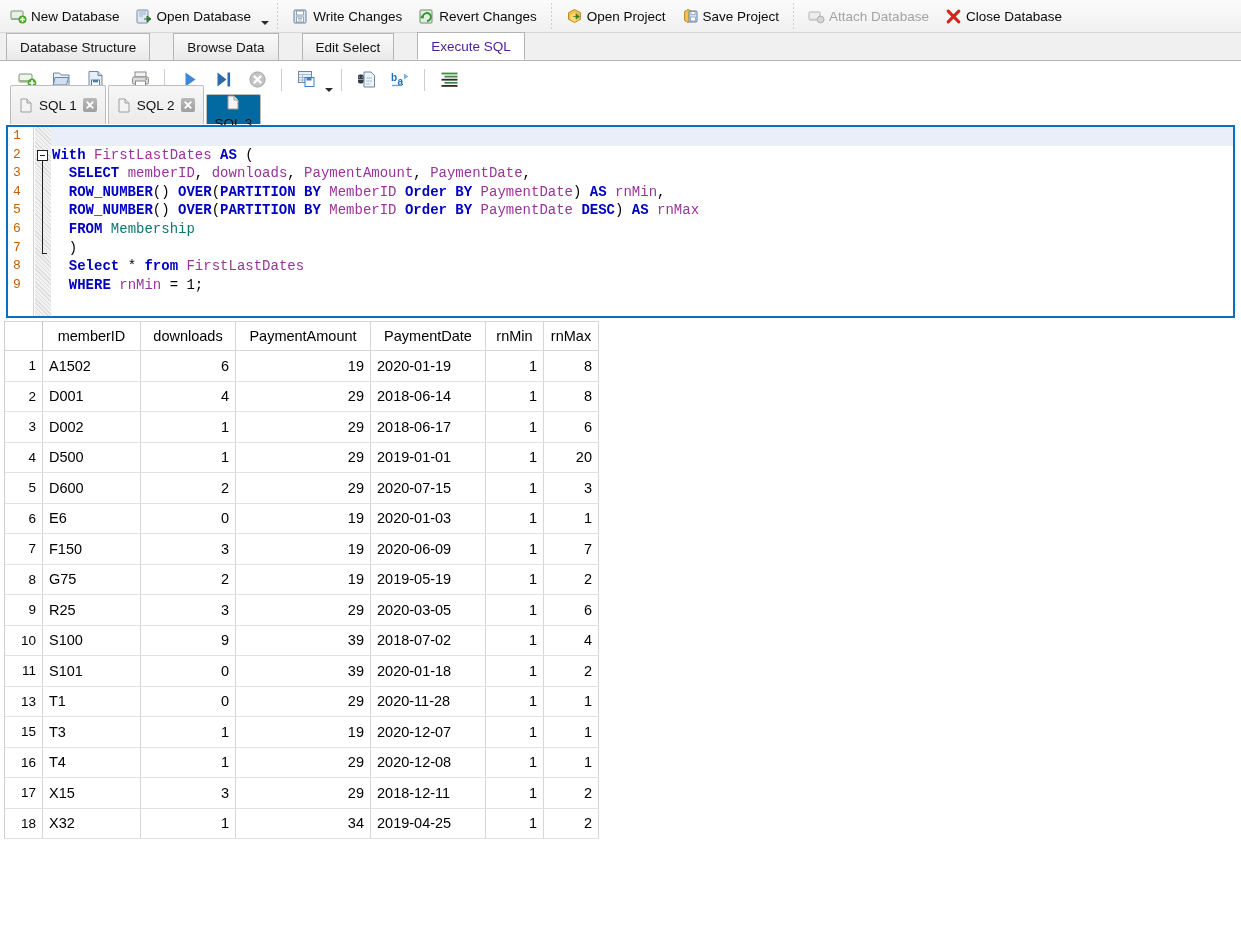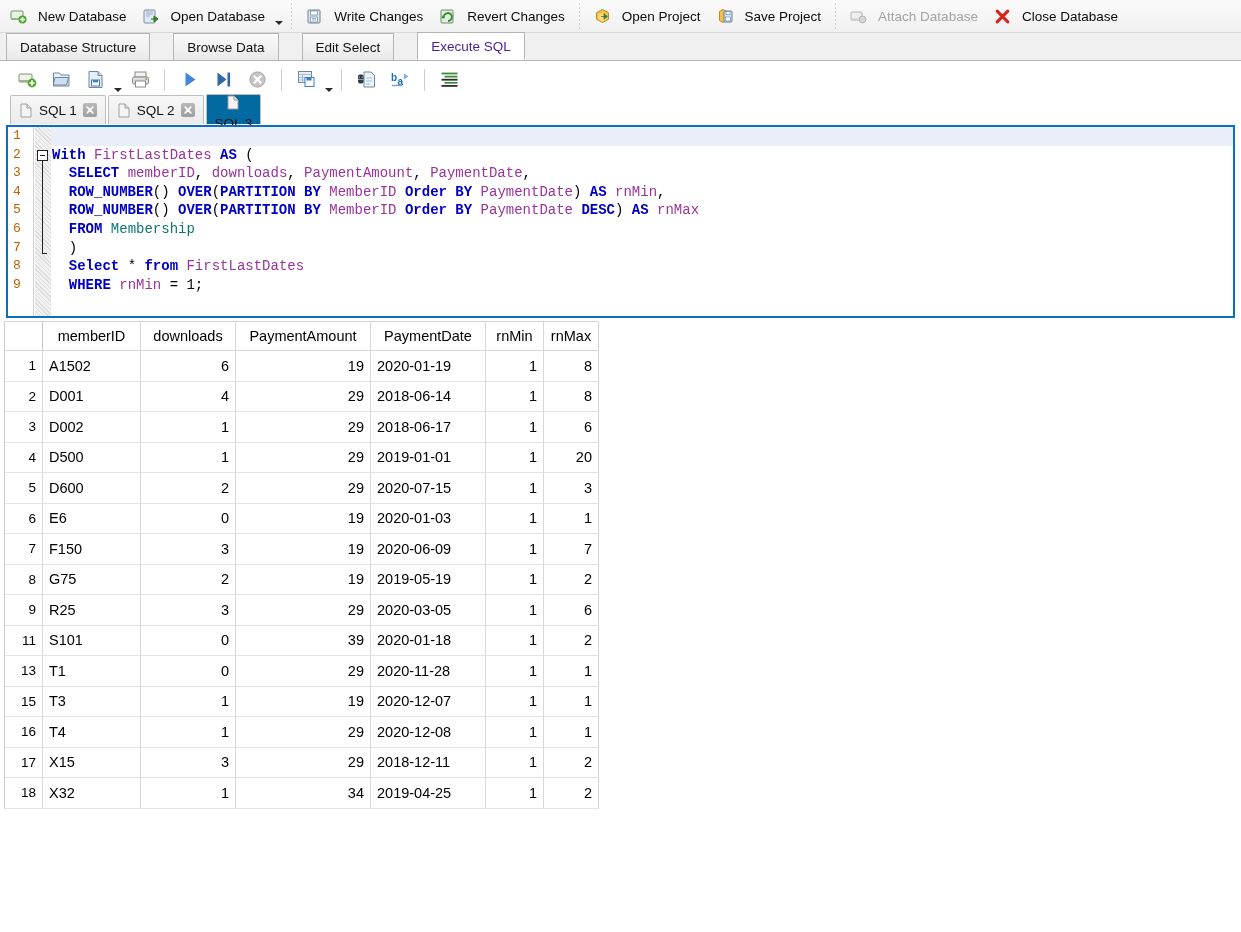--- a/index.html
+++ b/index.html
@@ -12,21 +12,21 @@
   }
   
   .main-toolbar{
     height:33px;width:1241px;box-sizing:border-box;
     background:linear-gradient(#fbfbfb,#f0f0f0);
     border-bottom:1px solid #d6d6d6;
     display:flex;align-items:center;
     padding:0 2px;
   }
   .tb-btn{
-    display:flex;align-items:center;gap:11px;
+    display:flex;align-items:center;gap:4px;
     height:28px;padding:0 7px;box-sizing:border-box;
     white-space:nowrap;font-size:13.5px;color:#0a0a0a;
     border:1px solid transparent;border-radius:2px;
     cursor:default;
   }
   .tb-btn.disabled{color:#a3a3a3;}
   .tb-split{
     display:flex;align-items:center;
   }
   .tb-caret{
@@ -83,21 +83,21 @@
   
   .sqltabs{
     height:27px;width:1241px;box-sizing:border-box;
     background:#ffffff;
     display:flex;align-items:flex-end;
     padding-left:10px;
     border-bottom:1px solid #ffffff;
   }
   .stab{
     display:flex;align-items:center;gap:6px;
-    height:29px;padding:0 8px;box-sizing:border-box;
+    height:39px;padding:0 8px;box-sizing:border-box;
     font-size:13.5px;color:#101010;font-weight:normal;
     background:linear-gradient(#f7f7f7,#ebebeb);
     border:1px solid #bdbdbd;border-bottom:none;
     margin-right:2px;cursor:default;
     border-top-left-radius:2px;border-top-right-radius:2px;
   }
   .stab.active{
     background:#0369a1;height:30px;flex-direction:column;
   }
   .stab .doc-ico{width:14px;height:15px;flex:0 0 14px;}
@@ -647,20 +647,29 @@
         <tr>
           <td class="rowhdr colw-row">9</td>
           <td class="txt colw-mem">R25</td>
           <td class="num colw-dl">3</td>
           <td class="num colw-pa">29</td>
           <td class="txt colw-pd">2020-03-05</td>
           <td class="num colw-min">1</td>
           <td class="num colw-max">6</td>
         </tr>
         <tr>
+          <td class="rowhdr colw-row">10</td>
+          <td class="txt colw-mem">S100</td>
+          <td class="num colw-dl">9</td>
+          <td class="num colw-pa">39</td>
+          <td class="txt colw-pd">2018-07-02</td>
+          <td class="num colw-min">1</td>
+          <td class="num colw-max">4</td>
+        </tr>
+        <tr>
           <td class="rowhdr colw-row">11</td>
           <td class="txt colw-mem">S101</td>
           <td class="num colw-dl">0</td>
           <td class="num colw-pa">39</td>
           <td class="txt colw-pd">2020-01-18</td>
           <td class="num colw-min">1</td>
           <td class="num colw-max">2</td>
         </tr>
         <tr>
           <td class="rowhdr colw-row">13</td>

